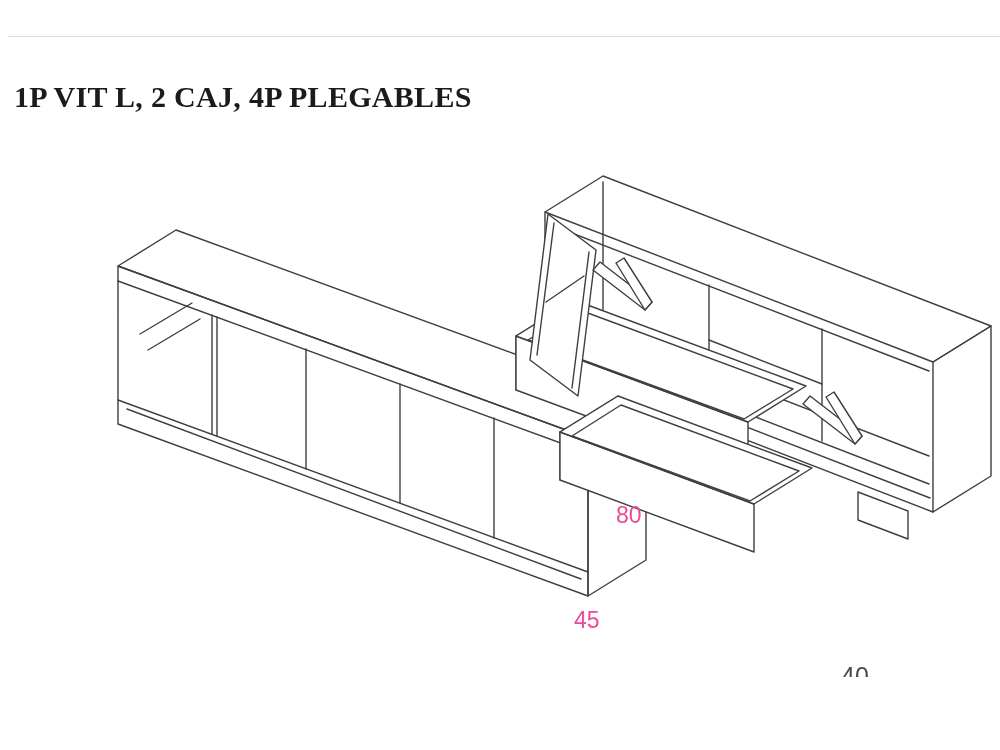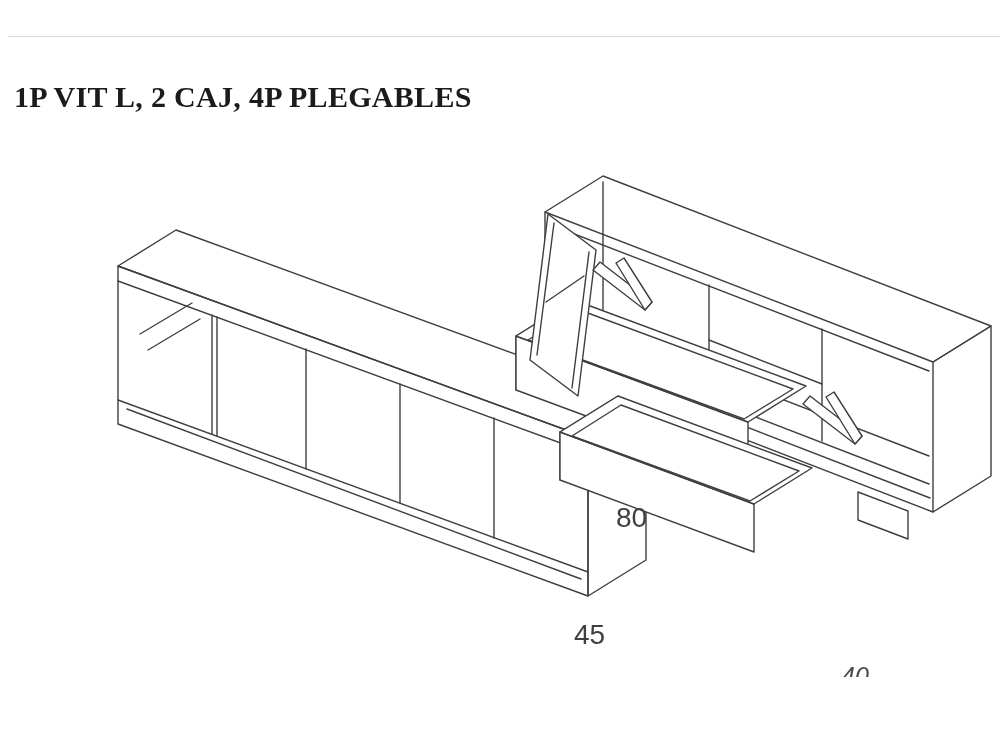--- a/index.html
+++ b/index.html
@@ -16,29 +16,29 @@
   }
   .title {
     position: absolute; left: 14px; top: 80px; margin: 0;
     font-size: 30px; font-weight: 700; color: #1b1b1b;
     letter-spacing: 0.3px; white-space: nowrap; font-family: Liberation Serif, serif;
   }
   svg.drawing { position: absolute; left: 0; top: 0; }
   .ln { fill: none; stroke: #3f3f3f; stroke-width: 1.4; stroke-linecap: round; stroke-linejoin: round; }
   .face { fill: #ffffff; stroke: #3f3f3f; stroke-width: 1.4; stroke-linejoin: round; }
   .dim {
-    position: absolute; font-size: 28px; color: #404040;
+    position: absolute; font-size: 23px; color: #ec4899;
     font-family: "Liberation Sans", sans-serif;
   }
   .dim-80 { left: 616px; top: 502px; }
-  .dim-45 { left: 574px; top: 607px; margin-top: 12px; }
+  .dim-45 { left: 574px; top: 607px; }
   .dim-clip {
     position: absolute; left: 841px; top: 664px;
     height: 13px; overflow: hidden;
-    font-size: 25px; color: #4b4b4b; line-height: 1; font-style: italic;
+    font-size: 25px; color: #4b4b4b; line-height: 1;
   }
 </style>
 </head>
 <body>
 
 <div class="top-rule"></div>
 
 <h1 class="title">1P VIT L, 2 CAJ, 4P PLEGABLES</h1>
 
 <svg class="drawing" width="1000" height="750" viewBox="0 0 1000 750">

